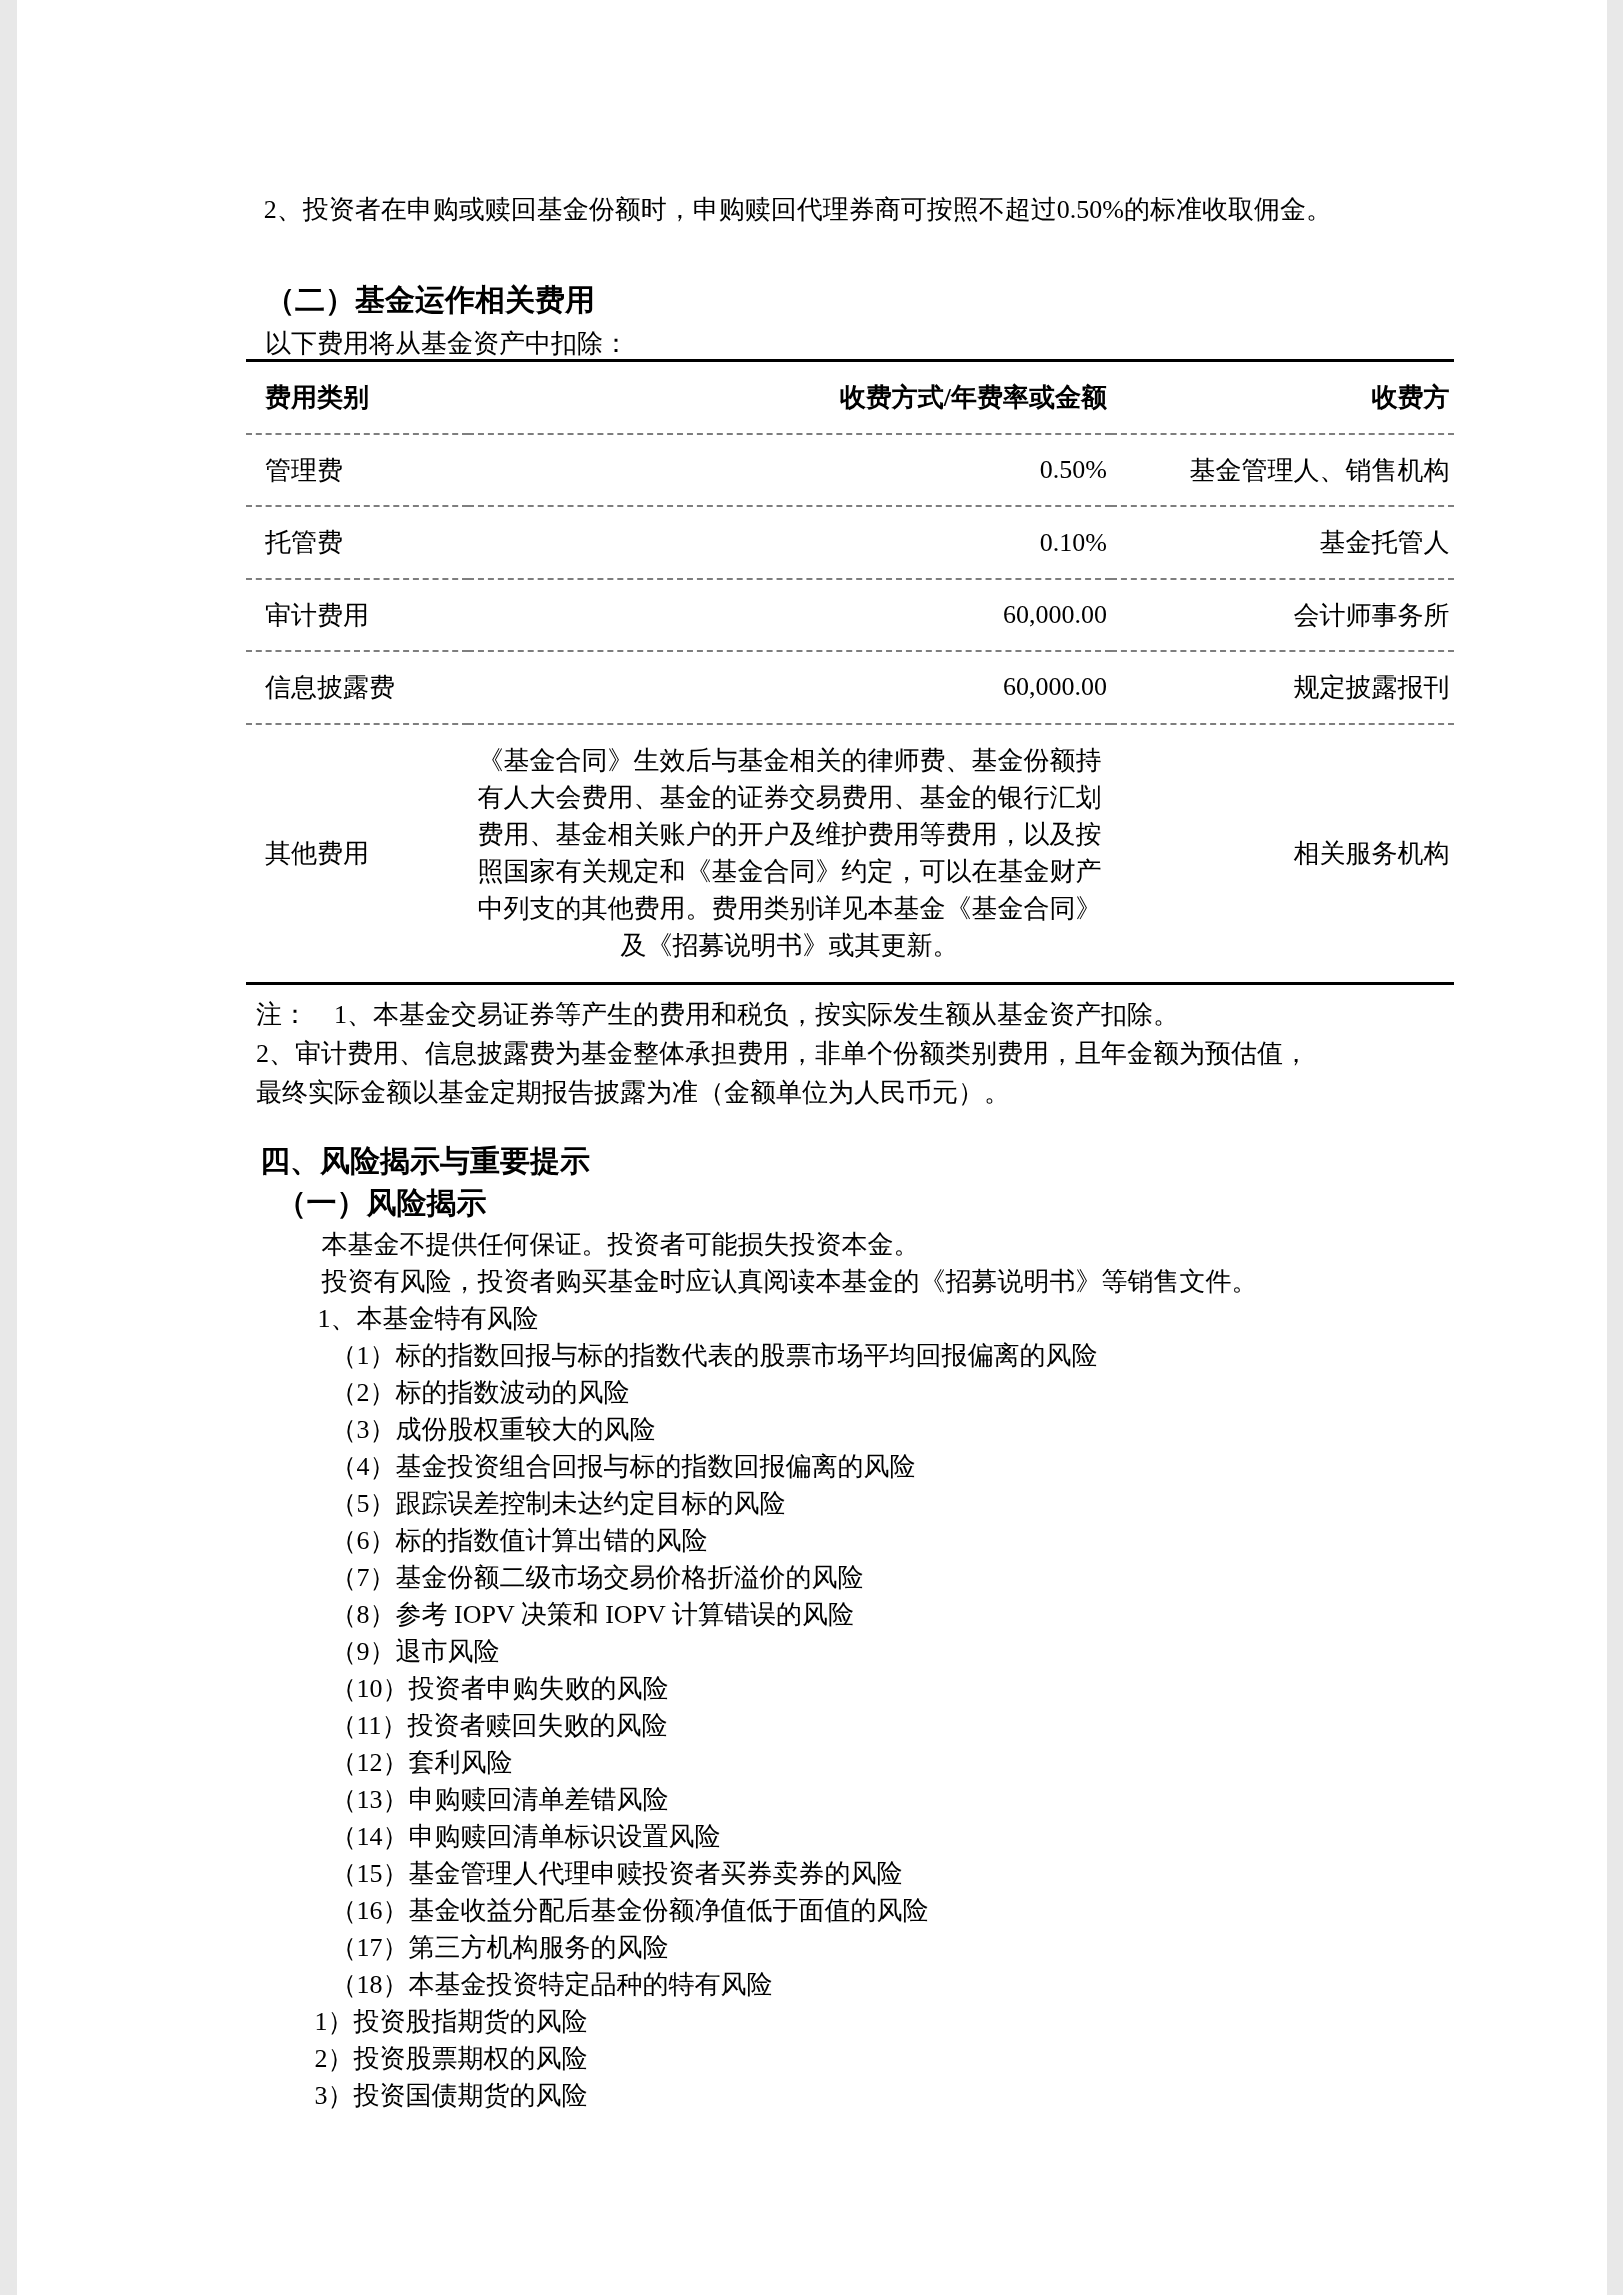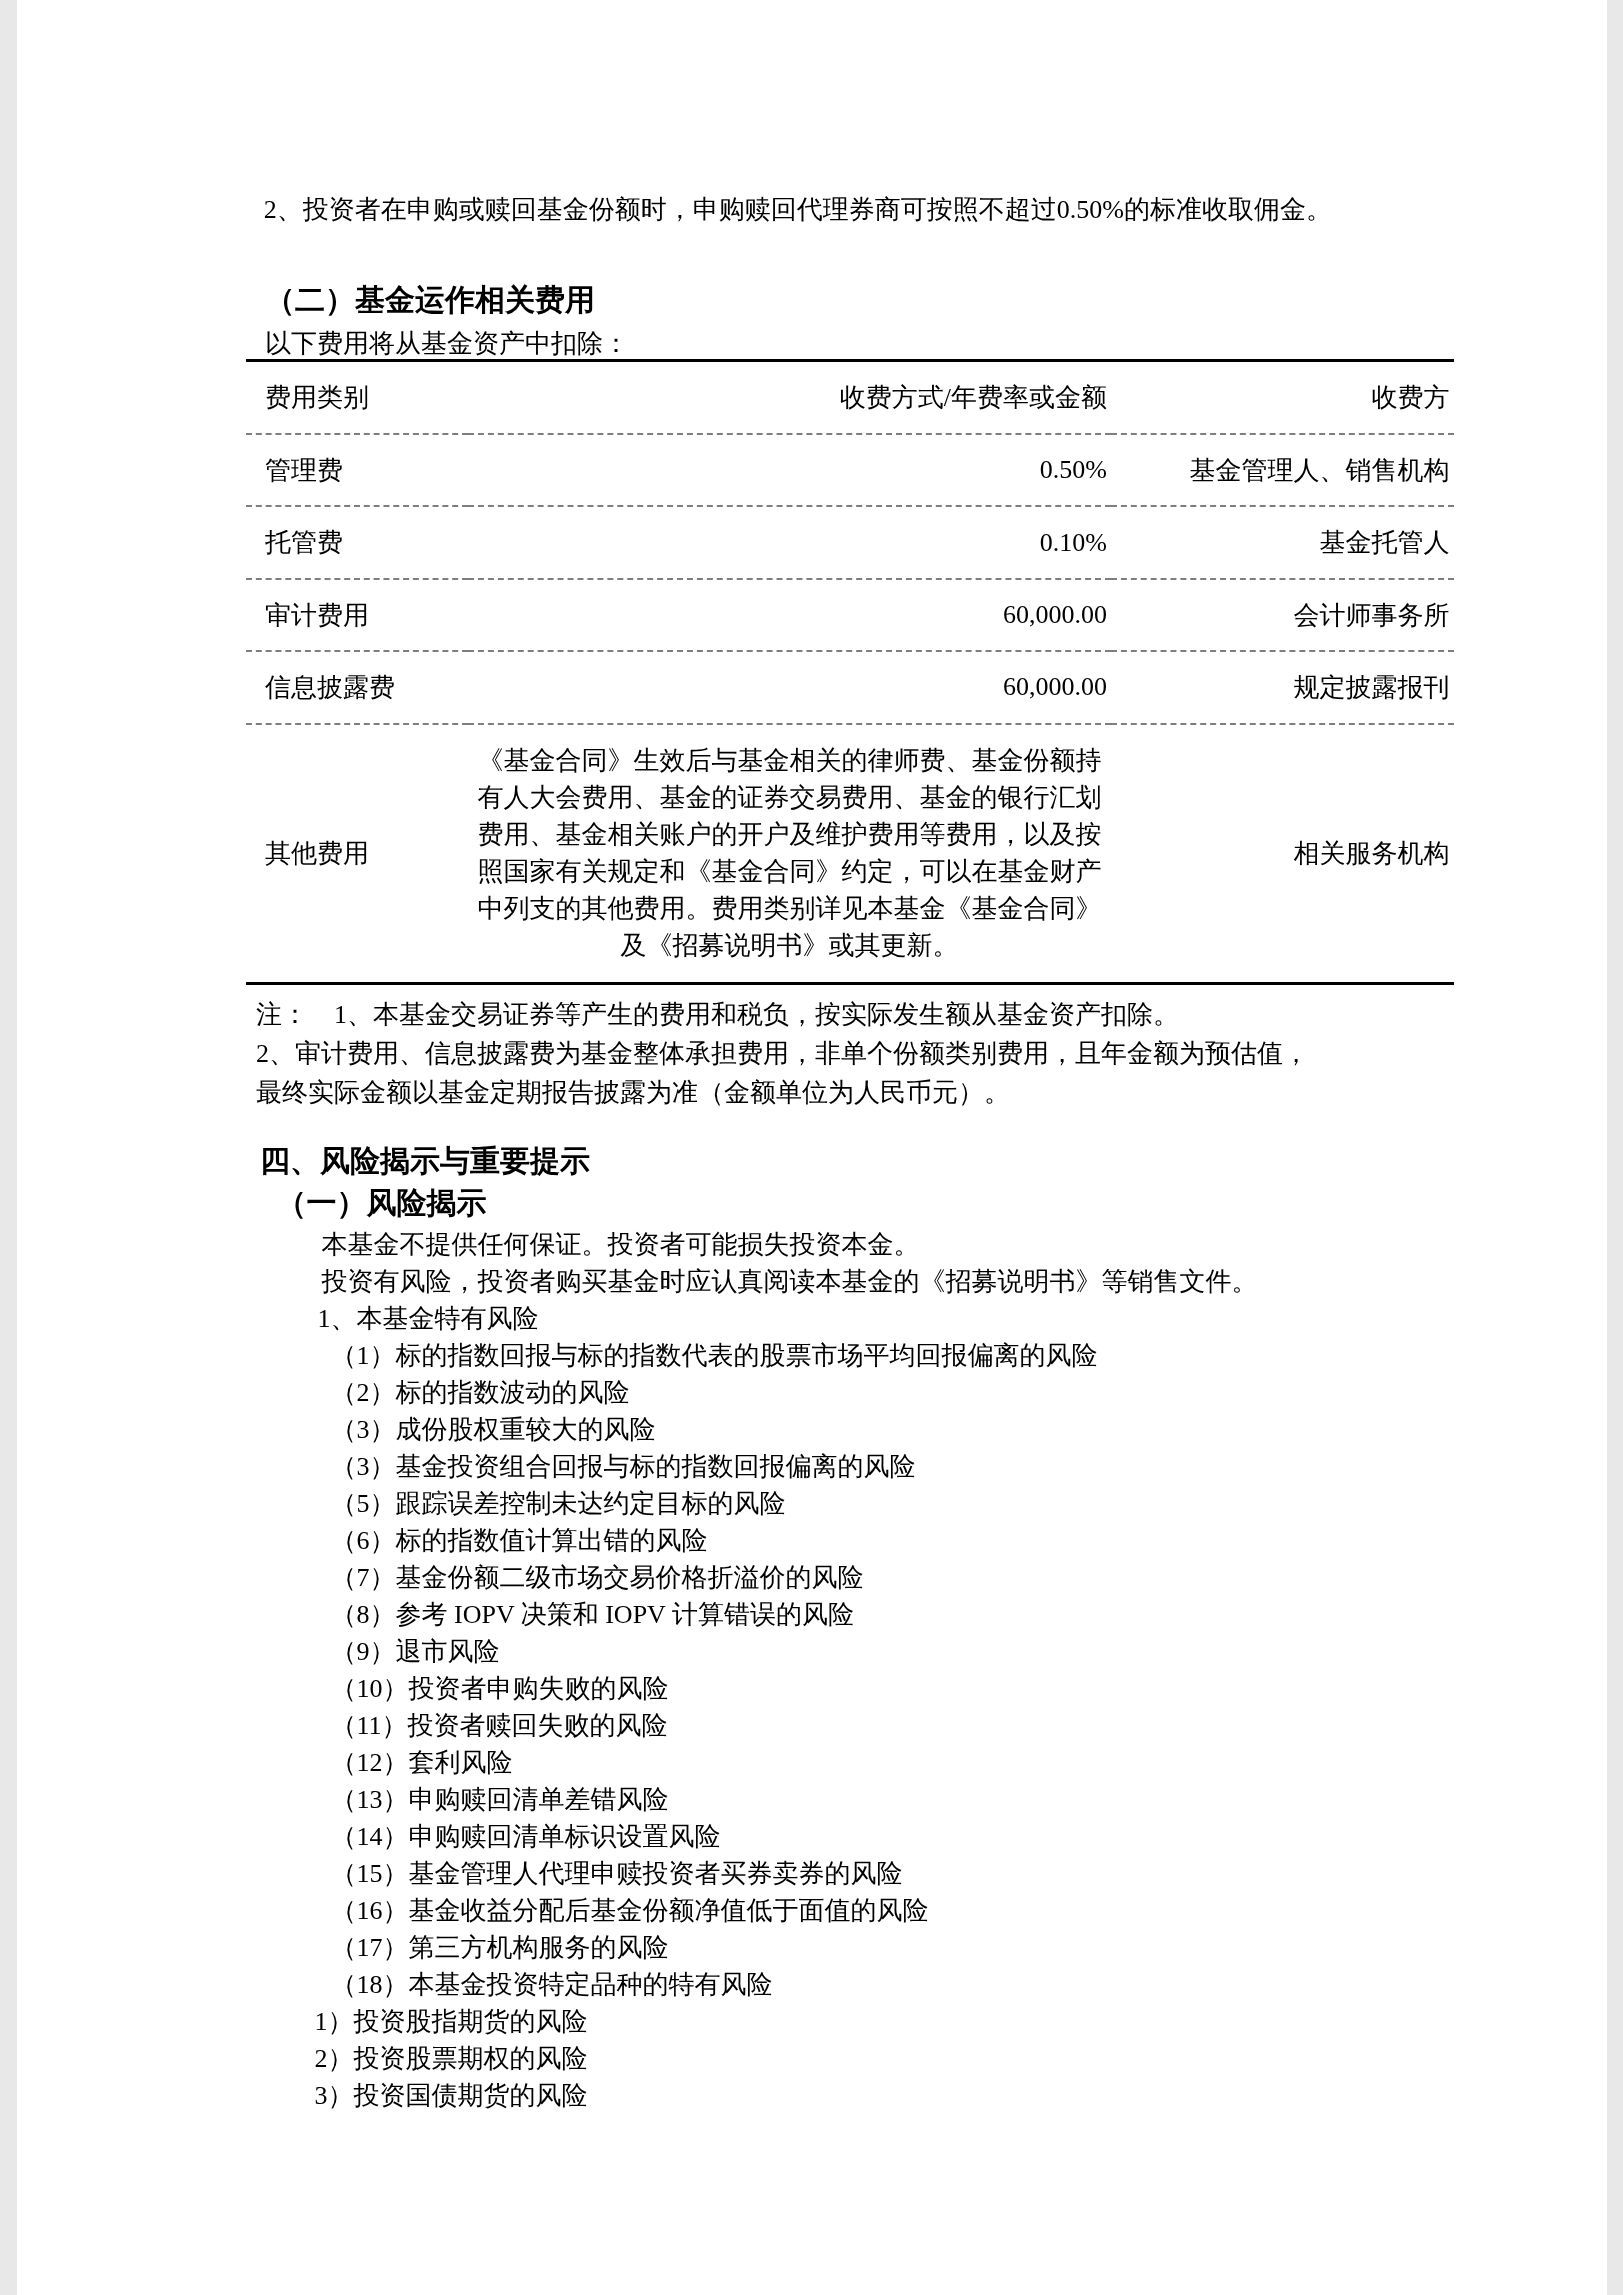--- a/index.html
+++ b/index.html
@@ -17,21 +17,21 @@
   .h-sec{font-size:30px;font-weight:bold;line-height:37px;margin-top:56px;padding-left:19.6px;}
   .lead{font-size:26px;line-height:30px;margin-top:10.5px;padding-left:19.6px;}
   table.fee{
     width:1208px;border-collapse:collapse;margin-top:0;
     border-top:3.3px solid #000;border-bottom:3.3px solid #000;
     font-size:26px;
   }
   table.fee tr{border-bottom:2px dashed #7e7e7e;}
   table.fee tr:last-child{border-bottom:none;}
   table.fee th,table.fee td{font-weight:normal;padding:17.7px 3.9px;vertical-align:middle;}
-  table.fee th{font-weight:normal;padding:18.3px 3.9px;}
+  table.fee th{font-weight:bold;padding:18.3px 3.9px;}
   .c1{width:206px;text-align:left;padding-left:19.6px !important;}
   .c2{width:656px;text-align:right;}
   .c3{width:346px;text-align:right;}
   td.longcell{line-height:37px;padding:6.5px 3.9px;text-align:center;}
   .notes{margin-top:10.5px;padding-left:10.5px;font-size:26px;line-height:39px;}
   .h-four{font-size:30px;font-weight:bold;line-height:37px;margin-top:33px;padding-left:14.4px;font-family:Liberation Mono, monospace;}
   .h-sub{font-size:30px;font-weight:bold;line-height:37px;margin-top:1.3px;padding-left:31px;}
   .para{font-size:26px;line-height:37px;margin-top:5.2px;padding-left:76px;}
   .para2{font-size:26px;line-height:37px;padding-left:76px;}
   .list-title{font-size:26px;line-height:37px;padding-left:72px;}
@@ -98,21 +98,21 @@
     <div class="h-four">四、风险揭示与重要提示</div>
     <div class="h-sub">（一）风险揭示</div>
 
     <div class="para">本基金不提供任何保证。投资者可能损失投资本金。</div>
     <div class="para2">投资有风险，投资者购买基金时应认真阅读本基金的《招募说明书》等销售文件。</div>
     <div class="list-title">1、本基金特有风险</div>
 
     <div class="risk-item">（1）标的指数回报与标的指数代表的股票市场平均回报偏离的风险</div>
     <div class="risk-item">（2）标的指数波动的风险</div>
     <div class="risk-item">（3）成份股权重较大的风险</div>
-    <div class="risk-item">（3）基金投资组合回报与标的指数回报偏离的风险</div>
+    <div class="risk-item">（4）基金投资组合回报与标的指数回报偏离的风险</div>
     <div class="risk-item">（5）跟踪误差控制未达约定目标的风险</div>
     <div class="risk-item">（6）标的指数值计算出错的风险</div>
     <div class="risk-item">（7）基金份额二级市场交易价格折溢价的风险</div>
     <div class="risk-item">（8）参考 IOPV 决策和 IOPV 计算错误的风险</div>
     <div class="risk-item">（9）退市风险</div>
     <div class="risk-item">（10）投资者申购失败的风险</div>
     <div class="risk-item">（11）投资者赎回失败的风险</div>
     <div class="risk-item">（12）套利风险</div>
     <div class="risk-item">（13）申购赎回清单差错风险</div>
     <div class="risk-item">（14）申购赎回清单标识设置风险</div>

